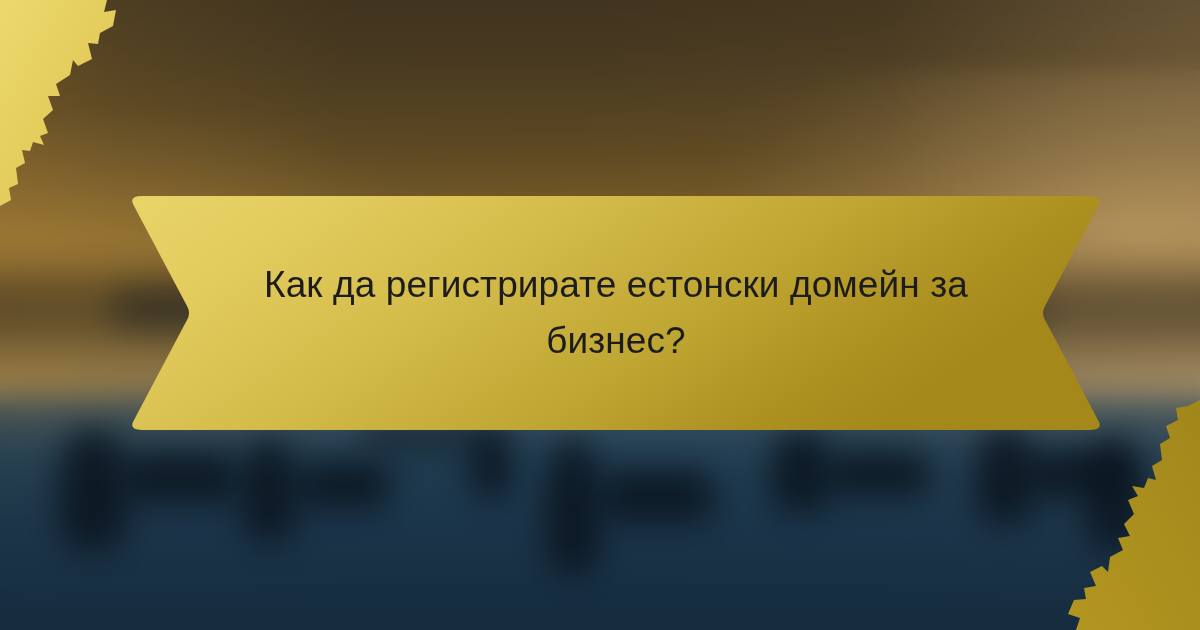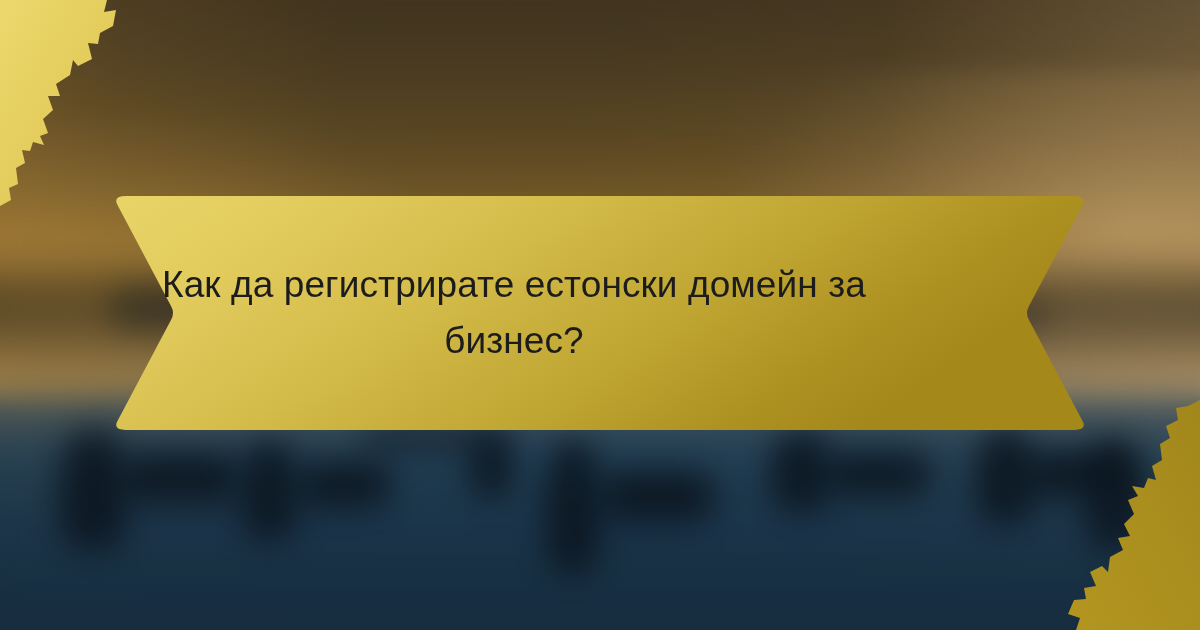--- a/index.html
+++ b/index.html
@@ -177,26 +177,27 @@
     width: 180px; height: 230px;
   }
   .corner-br {
     right: 0; bottom: 0;
     width: 170px; height: 230px;
   }
 
   
   .ribbon {
     position: absolute;
-    left: 104px;
+    left: 120px;
     top: 196px;
     width: 992px;
     height: 234px;
     display: flex;
     align-items: center;
+    justify-content: center;
   }
   .ribbon-bg {
     position: absolute;
     inset: 0;
     width: 100%;
     height: 100%;
   }
   .ribbon-text {
     position: relative;
     z-index: 2;

